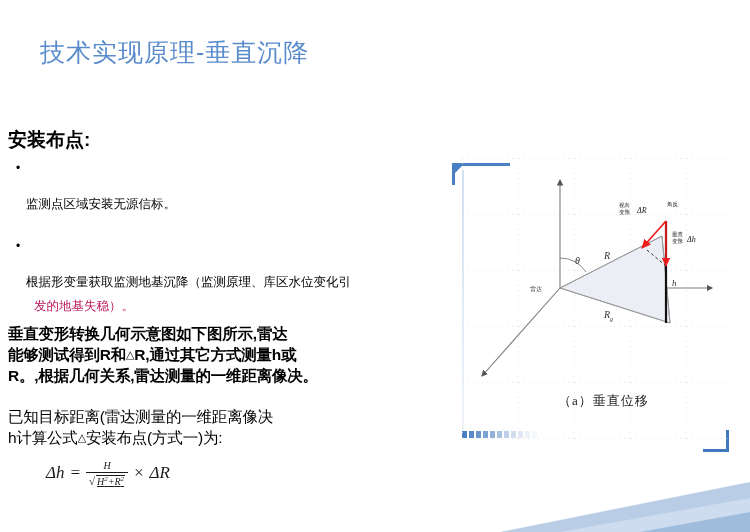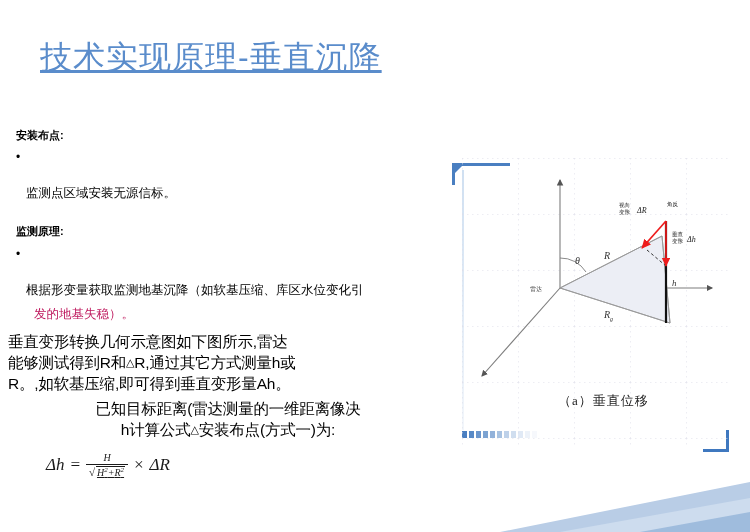--- a/index.html
+++ b/index.html
@@ -13,41 +13,40 @@
     font-family: "Liberation Sans", "DejaVu Sans", sans-serif;
     overflow: hidden;
     position: relative;
   }
 
   
   .slide-title {
     position: absolute;
     left: 40px;
     top: 36px;
-    font-size: 32px;
+    font-size: 25px;
     font-weight: 400;
     color: #5a8ccb;
     letter-spacing: 1px;
     white-space: nowrap;
-    text-decoration: underline;
   }
 
   
   .content-col {
     position: absolute;
     left: 8px;
     top: 128px;
     width: 440px;
   }
 
   .section-heading {
-    font-size: 11px;
+    font-size: 19px;
     font-weight: bold;
     color: #000000;
-    margin: 0 0 4px 8px;
+    margin: 0 0 4px 0;
     line-height: 1.3;
   }
 
   .bullet-row {
     display: flex;
     align-items: flex-start;
     margin: 0 0 2px 0;
   }
   .bullet-dot {
     width: 18px;
@@ -75,30 +74,30 @@
   }
 
   .spacer-sm { height: 18px; }
 
   .body-block {
     font-size: 15.5px;
     line-height: 21px;
     color: #000;
     margin-top: 6px;
     letter-spacing: -0.2px;
+    font-weight: bold;
   }
   .body-block .ln { display: block; white-space: nowrap; }
 
   .body-block2 {
     font-size: 15.5px;
     line-height: 21px;
     color: #000;
-    margin-top: 4px;
+    margin-top: 20px;
     letter-spacing: -0.2px;
-    text-align: center;
   }
   .body-block2 .ln { display: block; white-space: nowrap; }
 
   .tri-sup {
     font-size: 11px;
     vertical-align: 2px;
   }
 
   
   .formula {
@@ -242,32 +241,31 @@
 
   <div class="section-heading">安装布点:</div>
 
   <div class="bullet-row">
     <span class="bullet-dot">•</span>
     <span class="bullet-text">监测点区域安装无源信标。</span>
   </div>
 
   <div class="spacer-sm"></div>
 
-  <div class="section-heading">监测原理:</div>
 
   <div class="bullet-row">
     <span class="bullet-dot">•</span>
-    <span class="bullet-text">根据形变量获取监测地基沉降（如软基压缩、库区水位变化引</span>
+    <span class="bullet-text">根据形变量获取监测地基沉降（监测原理、库区水位变化引</span>
   </div>
   <div class="bullet-cont">发的地基失稳）。</div>
 
   <div class="body-block">
     <span class="ln">垂直变形转换几何示意图如下图所示,雷达</span>
     <span class="ln"><span>能够测试得到R和</span><span class="tri-sup">△</span><span>R,通过其它方式测量h或</span></span>
-    <span class="ln">R。,如软基压缩,即可得到垂直变形量Ah。</span>
+    <span class="ln">R。,根据几何关系,雷达测量的一维距离像决。</span>
   </div>
 
   <div class="body-block2">
     <span class="ln">已知目标距离(雷达测量的一维距离像决</span>
     <span class="ln"><span>h计算公式</span><span class="tri-sup">△</span><span>安装布点(方式一)为:</span></span>
   </div>
 
   <div class="formula">
     <span class="eq">Δh</span>
     <span class="eq">=</span>

